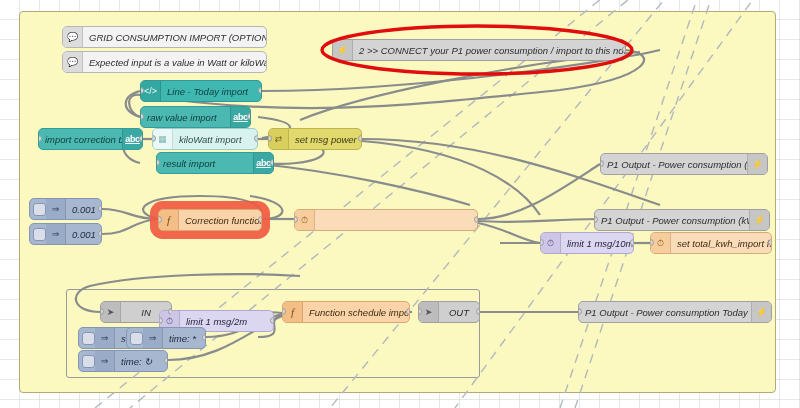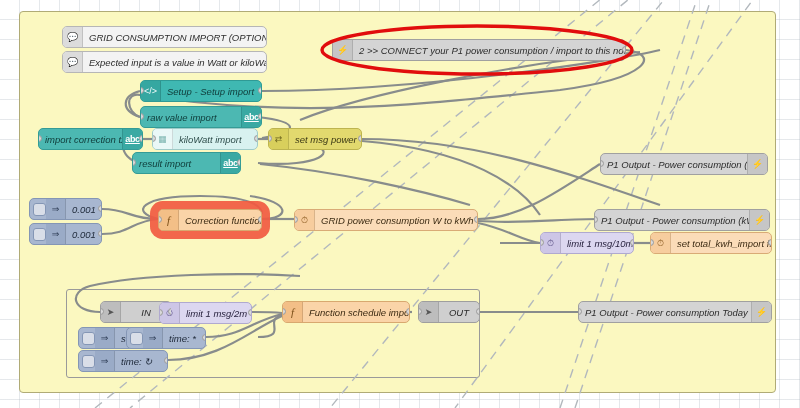--- a/index.html
+++ b/index.html
@@ -184,26 +184,26 @@
   </div>
 
   <div class="node n-link" style="left:332px; top:39px; width:294px;">
     <span class="icon">⚡</span>
     <span class="lbl">2 &gt;&gt; CONNECT your P1 power consumption / import to this node</span>
     <span class="port out"></span>
   </div>
 
   <div class="node n-template" style="left:140px; top:80px; width:122px;">
     <span class="icon">&lt;/&gt;</span>
-    <span class="lbl">Setup - Setup import</span>
-    <span class="port in"></span>
-    <span class="port out"></span>
-  </div>
-
-  <div class="node n-teal" style="left:140px; top:106px; width:122px;">
+    <span class="lbl">Line - Today import</span>
+    <span class="port in"></span>
+    <span class="port out"></span>
+  </div>
+
+  <div class="node n-teal" style="left:140px; top:106px; width:111px;">
     <span class="lbl">raw value import</span>
     <span class="icon r g-abc">abc</span>
     <span class="port in"></span>
     <span class="port out"></span>
   </div>
 
   <div class="node n-teal" style="left:38px; top:128px; width:105px;">
     <span class="lbl">import correction txt</span>
     <span class="icon r g-abc">abc</span>
     <span class="port in"></span>
@@ -217,21 +217,21 @@
     <span class="port out"></span>
   </div>
 
   <div class="node n-change" style="left:268px; top:128px; width:94px;">
     <span class="icon">⇄</span>
     <span class="lbl">set msg power</span>
     <span class="port in"></span>
     <span class="port out"></span>
   </div>
 
-  <div class="node n-teal" style="left:132px; top:152px; width:109px;">
+  <div class="node n-teal" style="left:156px; top:152px; width:118px;">
     <span class="lbl">result import</span>
     <span class="icon r g-abc">abc</span>
     <span class="port in"></span>
     <span class="port out"></span>
   </div>
 
   <div class="node n-inject" style="left:29px; top:198px; width:73px;">
     <span class="icon sq"></span>
     <span class="icon">⇒</span>
     <span class="lbl"><span>0.001</span> <span>*</span></span>
@@ -247,21 +247,20 @@
 
   <div class="node n-func n-selected" style="left:158px; top:209px; width:104px;">
     <span class="icon">f</span>
     <span class="lbl">Correction function</span>
     <span class="port in"></span>
     <span class="port out"></span>
   </div>
 
   <div class="node n-accum" style="left:294px; top:209px; width:184px;">
     <span class="icon">⏱</span>
-    <span class="lbl">GRID power consumption W to kWh</span>
     <span class="port in"></span>
     <span class="port out"></span>
   </div>
 
   <div class="node n-link" style="left:600px; top:153px; width:168px;">
     <span class="lbl center">P1 Output - Power consumption (W)</span>
     <span class="icon r">⚡</span>
     <span class="port in"></span>
   </div>
 
@@ -285,21 +284,21 @@
     <span class="port out"></span>
   </div>
 
   <div class="node n-io" style="left:100px; top:301px; width:72px;">
     <span class="icon">➤</span>
     <span class="lbl center">IN</span>
     <span class="port in"></span>
     <span class="port out"></span>
   </div>
 
-  <div class="node n-delay" style="left:159px; top:302px; width:93px;text-align:center;">
+  <div class="node n-delay" style="left:159px; top:310px; width:115px;">
     <span class="icon">⏱</span>
     <span class="lbl">limit 1 msg/2m</span>
     <span class="port in"></span>
     <span class="port out"></span>
   </div>
 
   <div class="node n-func" style="left:282px; top:301px; width:128px;">
     <span class="icon">f</span>
     <span class="lbl">Function schedule import</span>
     <span class="port in"></span>

